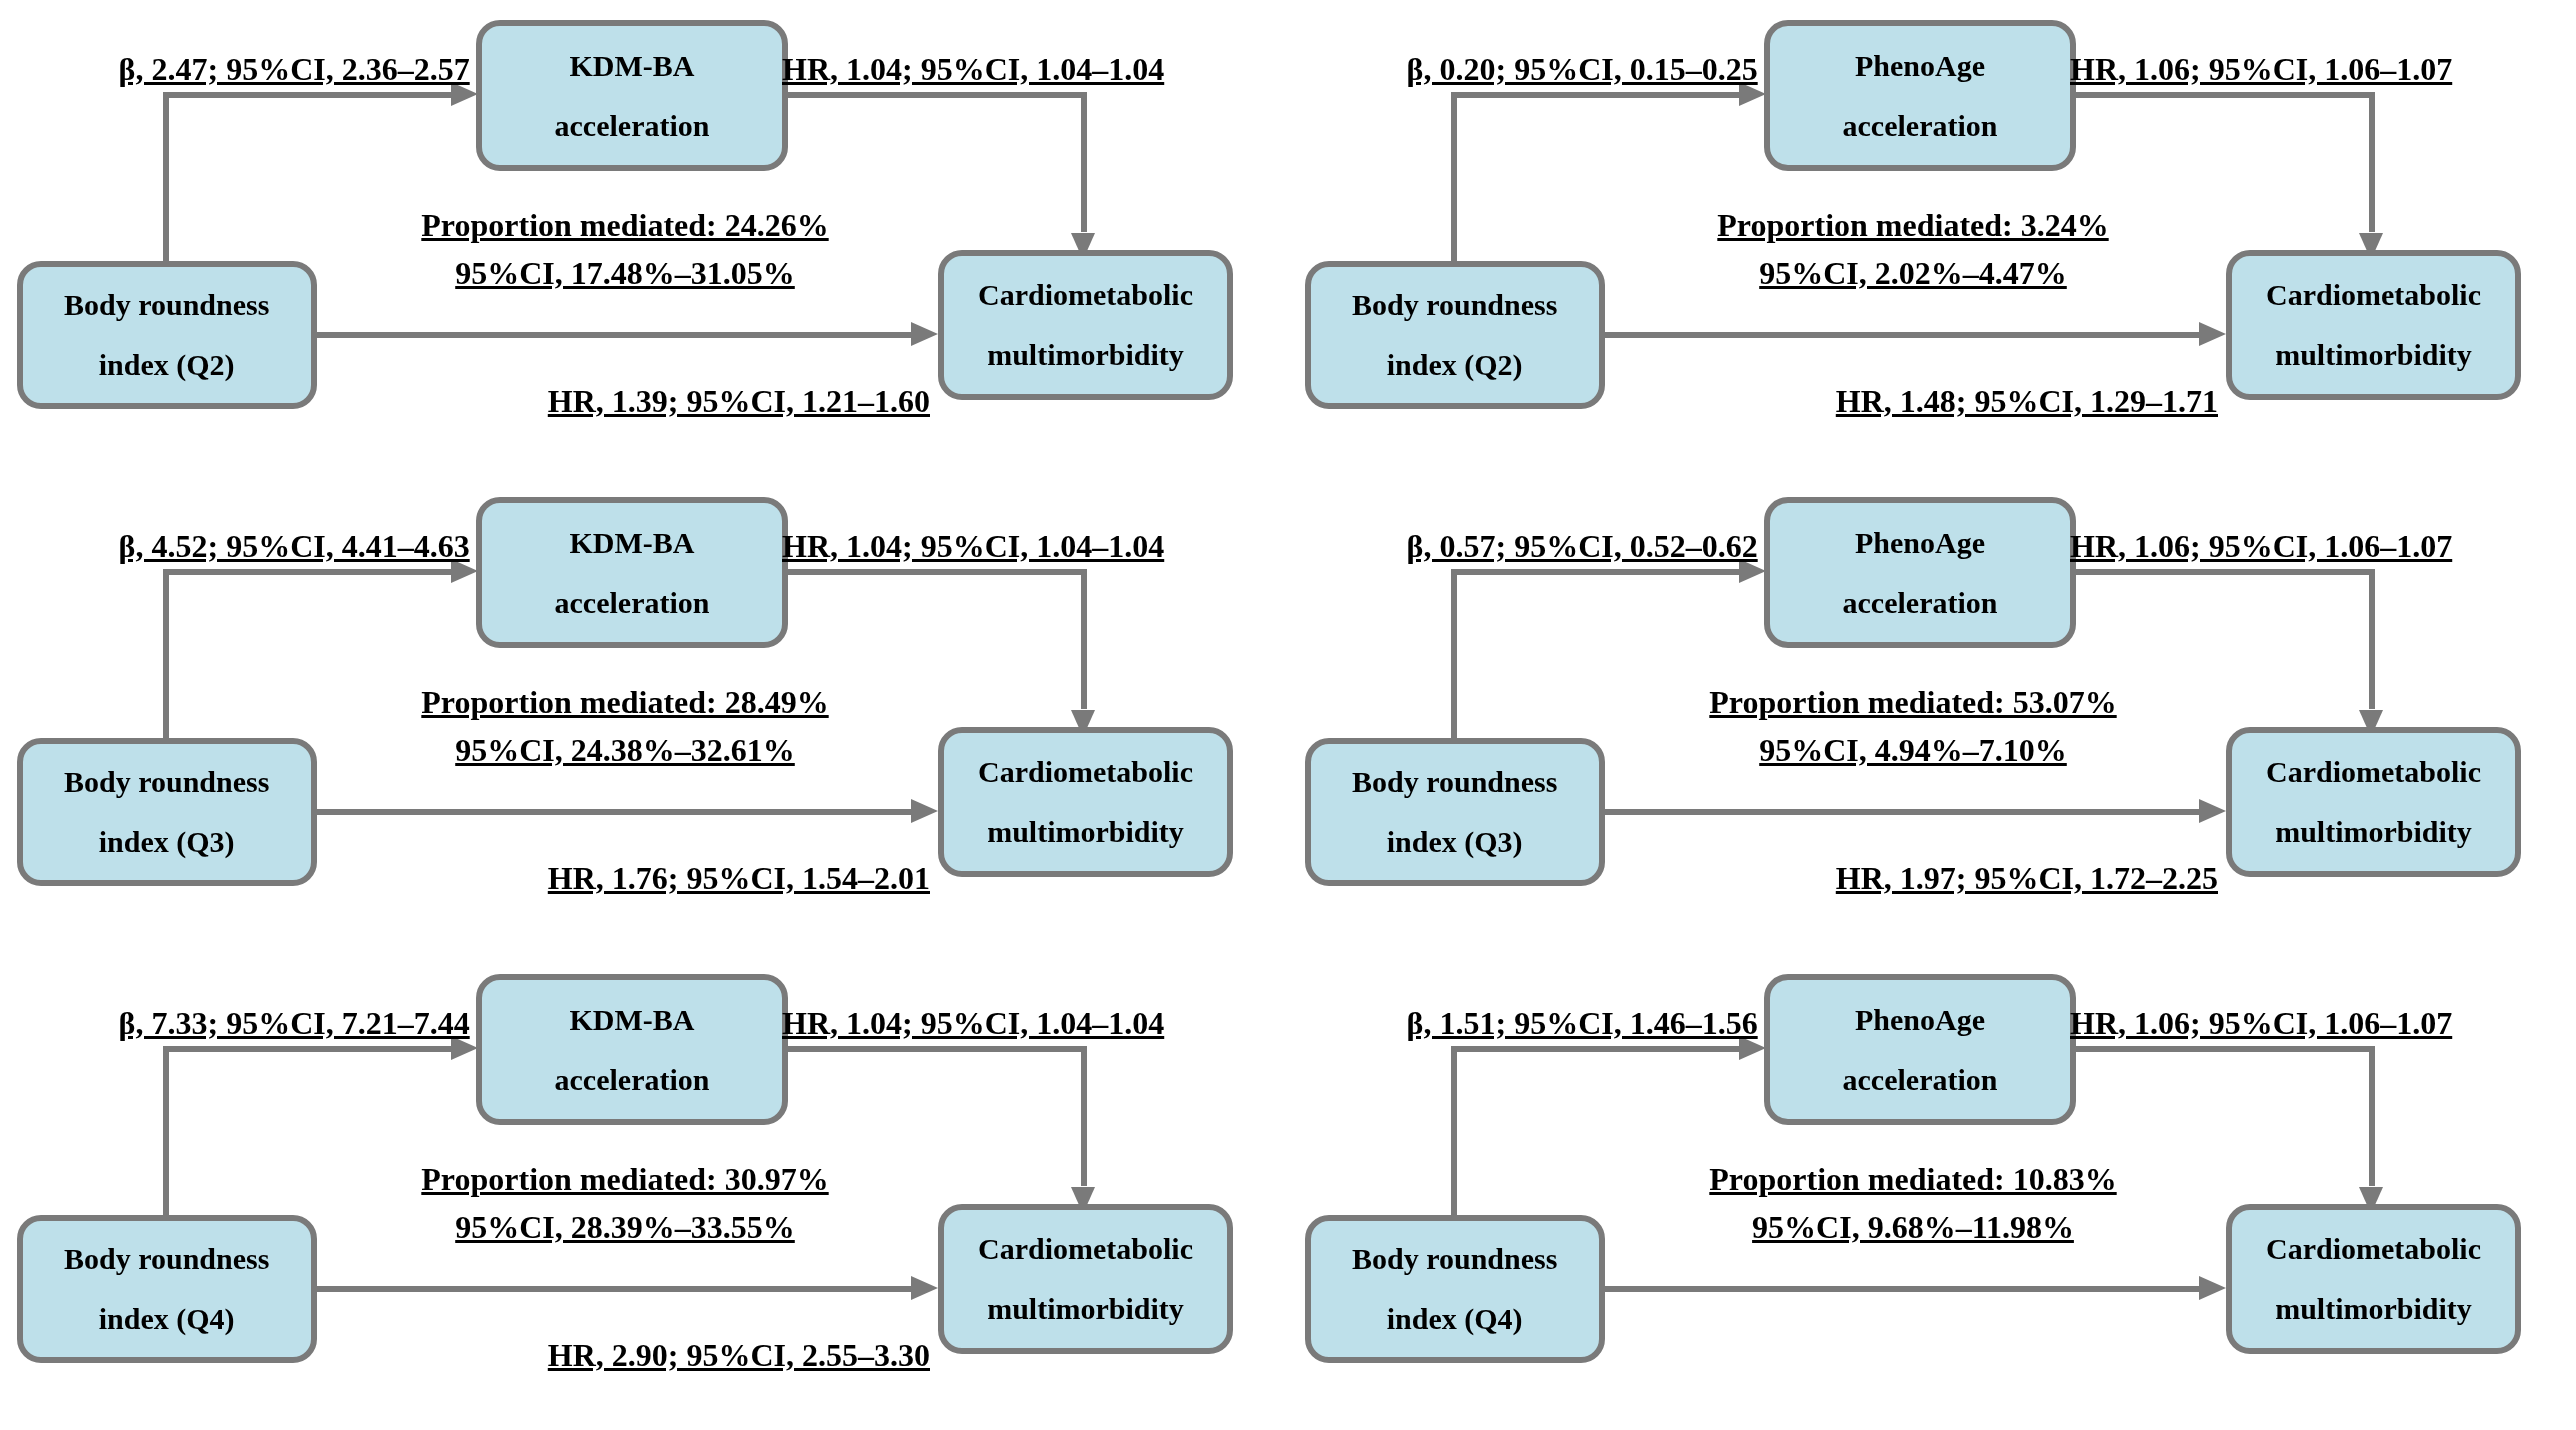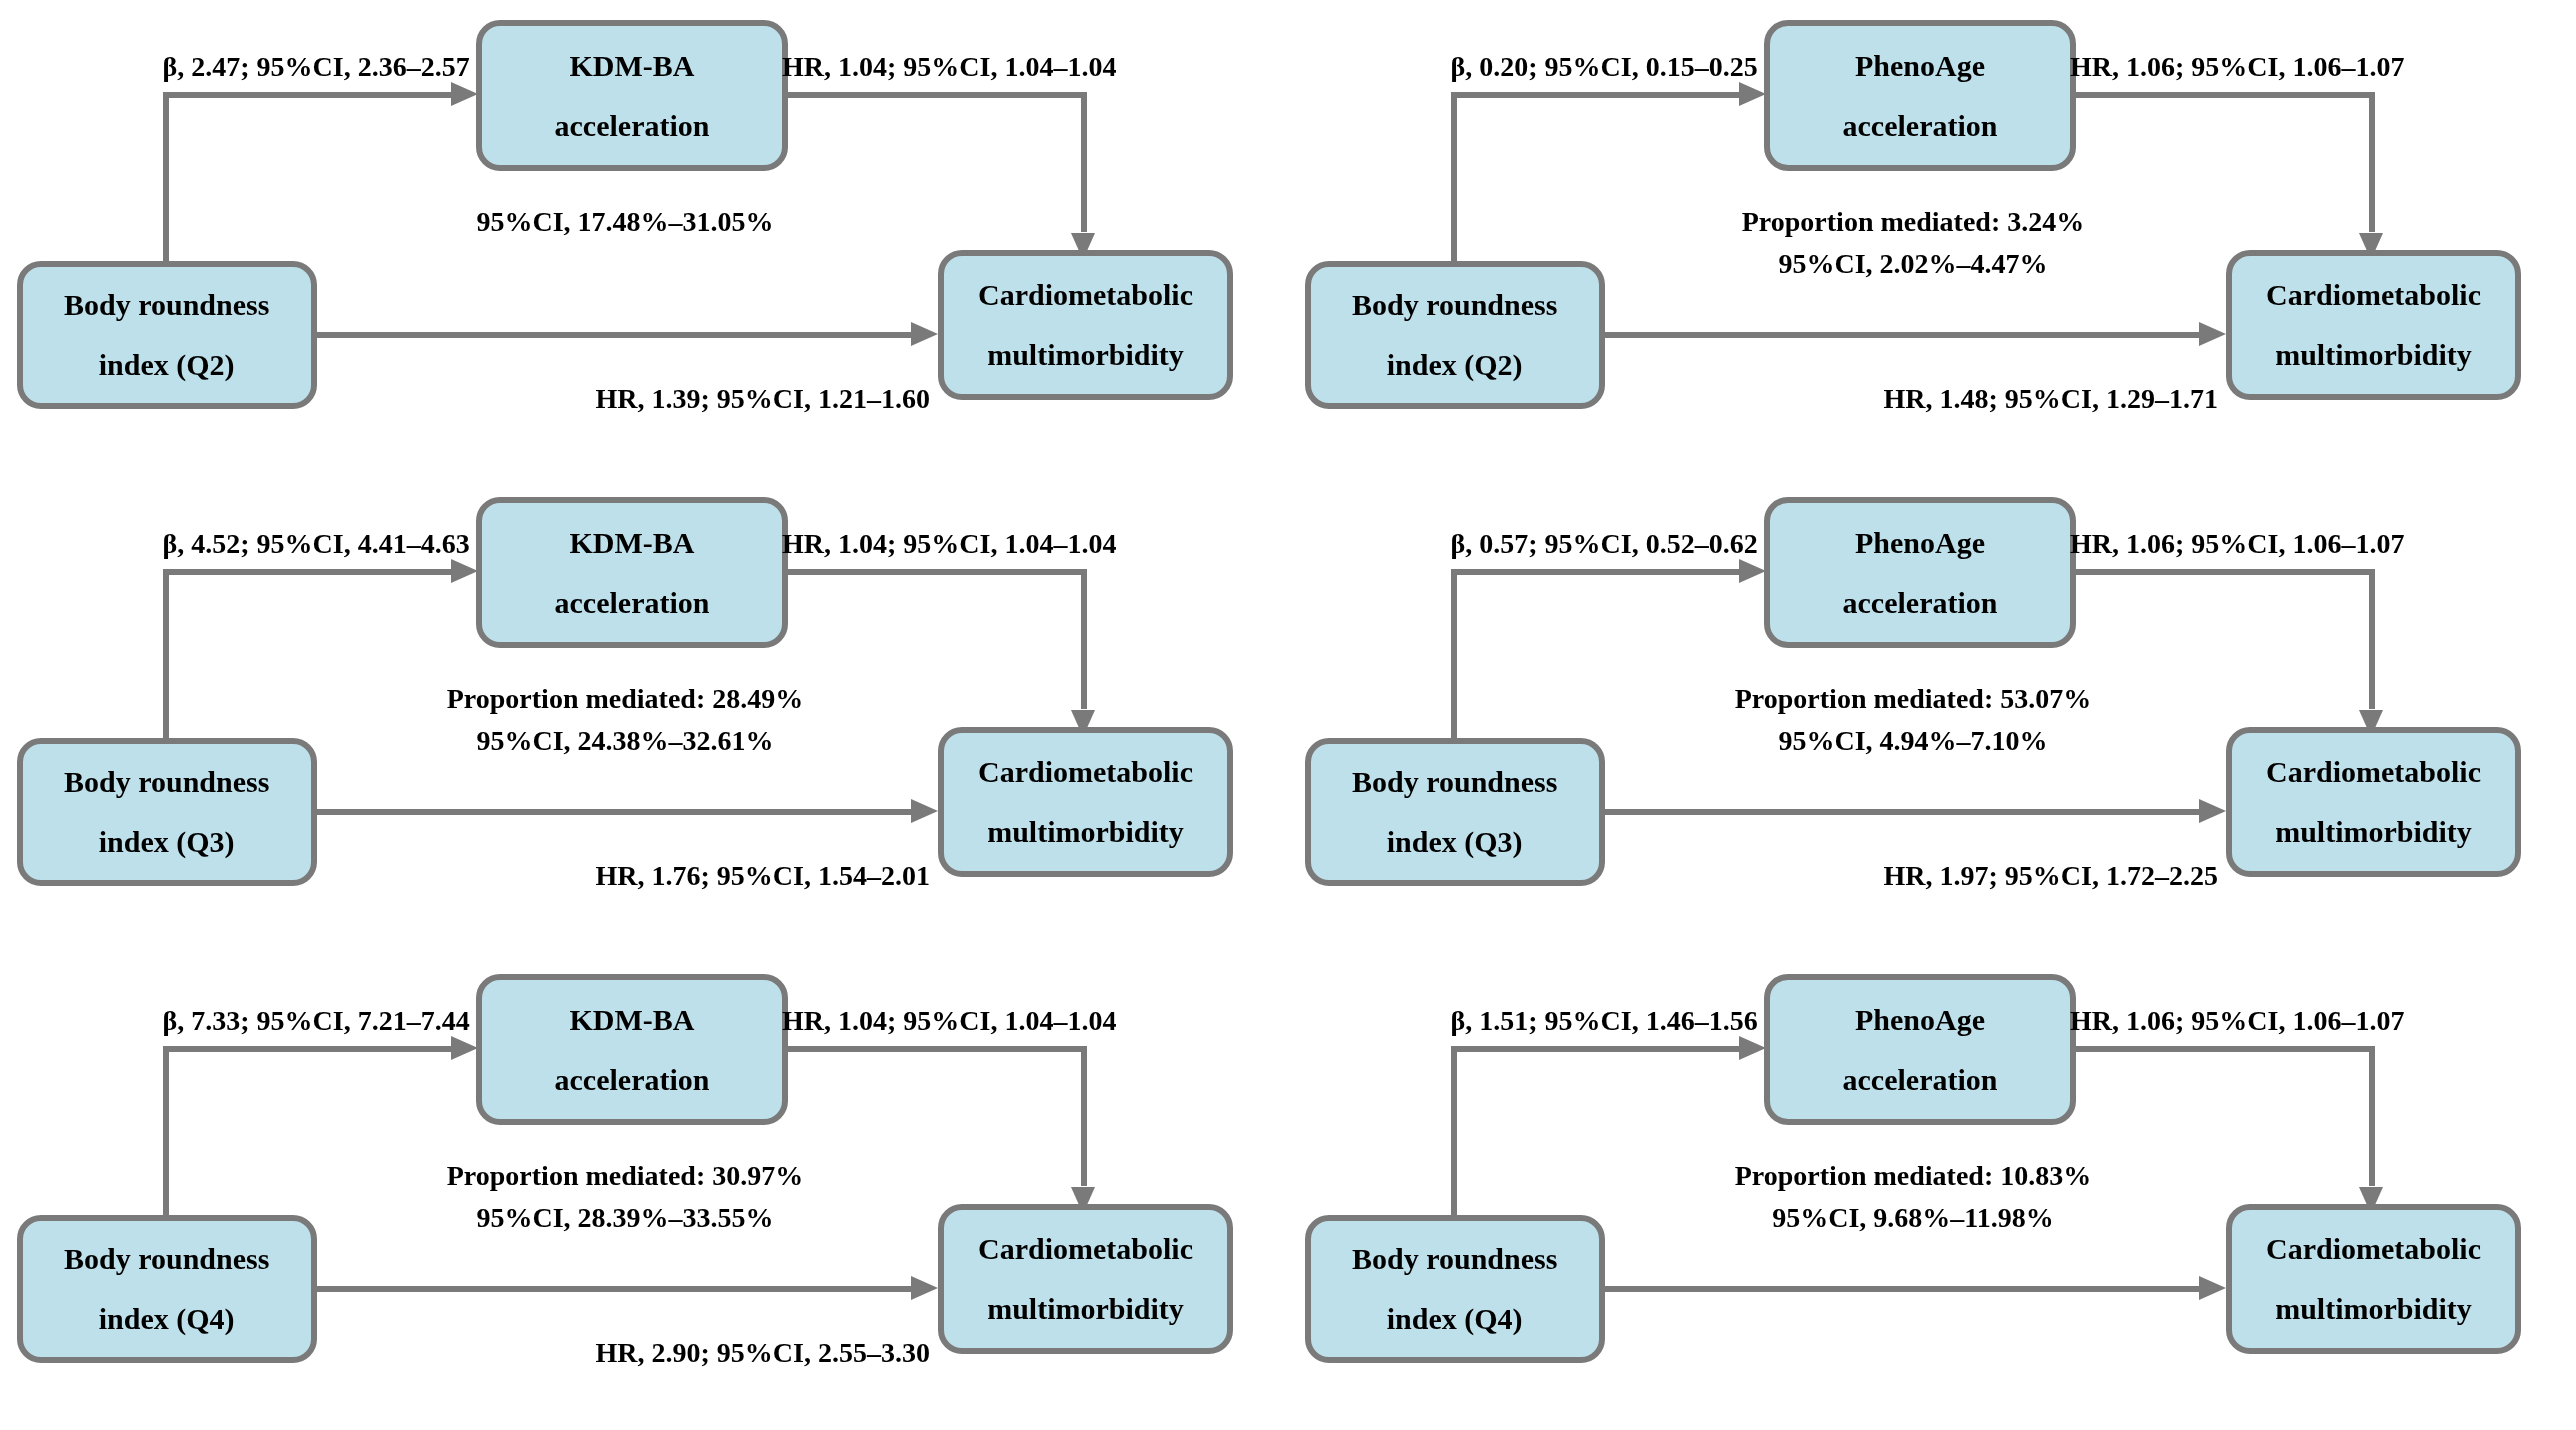--- a/index.html
+++ b/index.html
@@ -43,21 +43,21 @@
   .seg.a-h{left:163px;top:92px;width:288px;height:6px;}
   .seg.b-h{left:774px;top:92px;width:313px;height:6px;}
   .seg.b-v{left:1081px;top:92px;width:6px;height:140px;}
   .seg.c-h{left:315px;top:332px;width:596px;height:6px;}
   .head{position:absolute;width:0;height:0;}
   .head.right{border-top:12.7px solid transparent;border-bottom:12.7px solid transparent;border-left:27px solid var(--arrow);}
   .head.down{border-left:12.7px solid transparent;border-right:12.7px solid transparent;border-top:27px solid var(--arrow);}
   .head.a{left:451px;top:82px;}
   .head.b{left:1071px;top:233px;}
   .head.c{left:911px;top:322px;}
-  .lbl{position:absolute;font-size:28px;white-space:nowrap;}
+  .lbl{position:absolute;font-size:32px;white-space:nowrap;text-decoration:underline;}
   .beta-lbl{left:6.7px;top:51px;width:463px;text-align:right;}
   .medhr-lbl{left:782px;top:51px;text-align:right;}
   .prop-lbl{left:320px;top:201px;width:610px;text-align:center;line-height:1.5;white-space:normal;}
   .dhr-lbl{left:320px;top:383px;width:610px;text-align:right;}
 </style>
 </head>
 <body>
 
 <div class="grid" id="figure-grid">
   <div class="panel">
@@ -82,20 +82,21 @@
       <span class="bline">index (Q2)</span>
     </div>
     <div class="box outcome-box">
       <span class="bline">Cardiometabolic</span>
       <span class="bline">multimorbidity</span>
     </div>
 
     <div class="lbl beta-lbl">β, 2.47; 95%CI, 2.36–2.57</div>
     <div class="lbl medhr-lbl">HR, 1.04; 95%CI, 1.04–1.04</div>
     <div class="lbl prop-lbl">
+      <div>Proportion mediated: 24.26%</div>
       <div>95%CI, 17.48%–31.05%</div>
     </div>
     <div class="lbl dhr-lbl">HR, 1.39; 95%CI, 1.21–1.60</div>
   </div>
 
   <div class="panel">
 
     <div class="seg a-v"></div>
     <div class="seg a-h"></div>
     <div class="head right a"></div>

